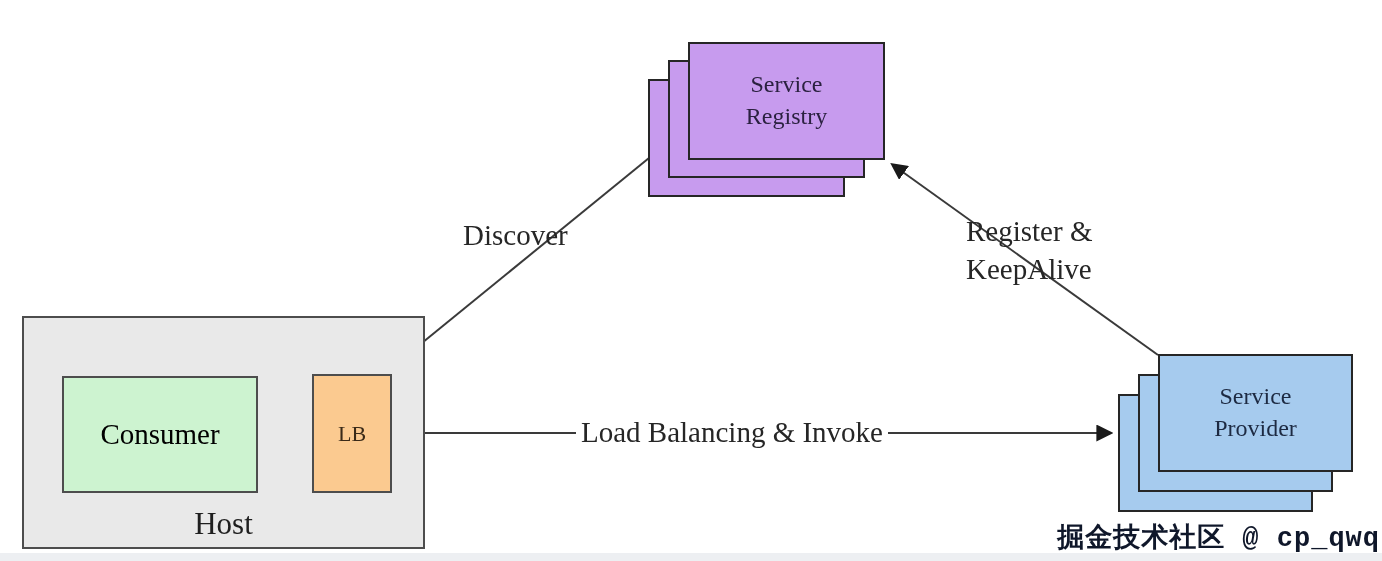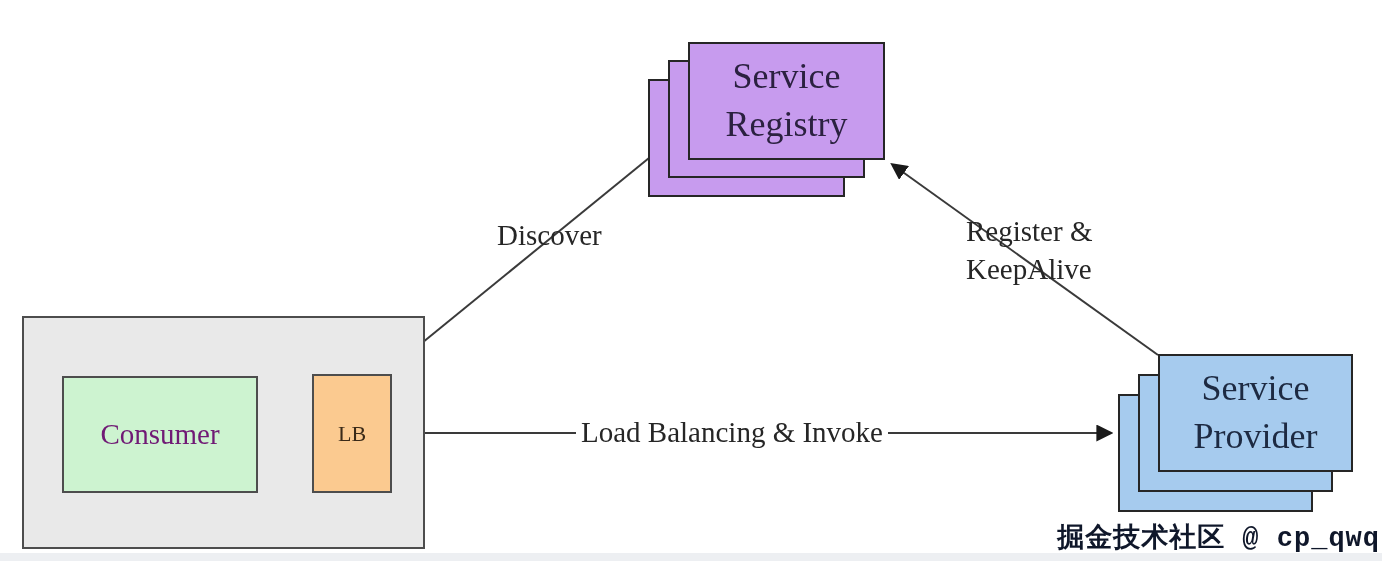--- a/index.html
+++ b/index.html
@@ -38,21 +38,21 @@
   .provider .l-mid   { left: 20px; top: 20px; }
   .provider .l-front { left: 40px; top: 0; }
 
   .node-label {
     display: flex;
     align-items: center;
     justify-content: center;
     width: 100%; height: 100%;
     text-align: center;
     white-space: pre-line;
-    font-size: 36px;
+    font-size: 24px;
     line-height: 1.32;
     color: #2b2140;
   }
   .provider .node-label { color: #1d2a42; }
 
   .host-box {
     position: absolute;
     left: 22px; top: 316px;
     width: 403px; height: 233px;
     background: #e9e9e9;
@@ -69,41 +69,41 @@
   }
   .consumer-box {
     position: absolute;
     left: 62px; top: 376px;
     width: 196px; height: 117px;
     background: #cdf3d0;
     border: 2px solid #4d4d4d;
     box-sizing: border-box;
     display: flex; align-items: center; justify-content: center;
     font-size: 29px;
-    color: #701a75;
+    color: #000000;
   }
   .lb-box {
     position: absolute;
     left: 312px; top: 374px;
     width: 80px; height: 119px;
     background: #fbca90;
     border: 2px solid #4d4d4d;
     box-sizing: border-box;
     display: flex; align-items: center; justify-content: center;
     font-size: 22px;
     color: #3a2a18;
   }
 
   .edge-label {
     position: absolute;
     font-size: 29px;
     color: #262626;
     line-height: 1.3;
   }
-  .edge-label.discover { left: 497px; top: 217px; }
+  .edge-label.discover { left: 463px; top: 217px; }
   .edge-label.register { left: 966px; top: 213px; white-space: pre-line; }
   .edge-label.invoke   {
     left: 576px; top: 414px;
     background: #ffffff;
     padding: 0 5px;
   }
 
   .watermark {
     position: absolute;
     right: 2px; bottom: 6px;
@@ -132,20 +132,21 @@
         <path d="M0,0 L10,5 L0,10 z" fill="#1a1a1a"></path>
       </marker>
     </defs>
     <line class="edge-line" x1="649" y1="158" x2="390" y2="369" marker-end="url(#arrowhead)"></line>
     <line class="edge-line" x1="1158" y1="355" x2="893" y2="165" marker-end="url(#arrowhead)"></line>
     <line class="edge-line" x1="258" y1="433" x2="302" y2="433" marker-end="url(#arrowhead)"></line>
     <line class="edge-line" x1="392" y1="433" x2="1110" y2="433" marker-end="url(#arrowhead)"></line>
   </svg>
 
   <div class="host-box"></div>
+  <div class="host-label">Host</div>
 
   <div class="consumer-box">Consumer</div>
 
   <div class="lb-box">LB</div>
 
   <div class="stack registry">
     <div class="layer l-back"></div>
     <div class="layer l-mid"></div>
     <div class="layer l-front">
       <div class="node-label">Service

